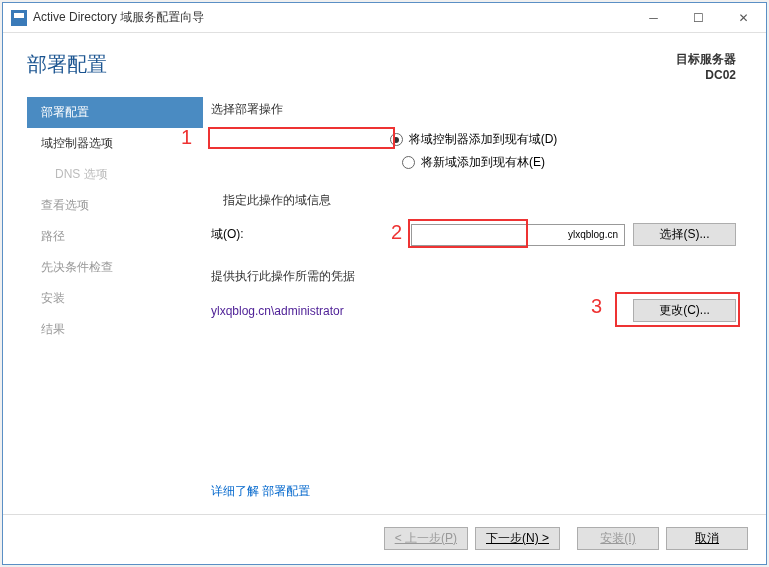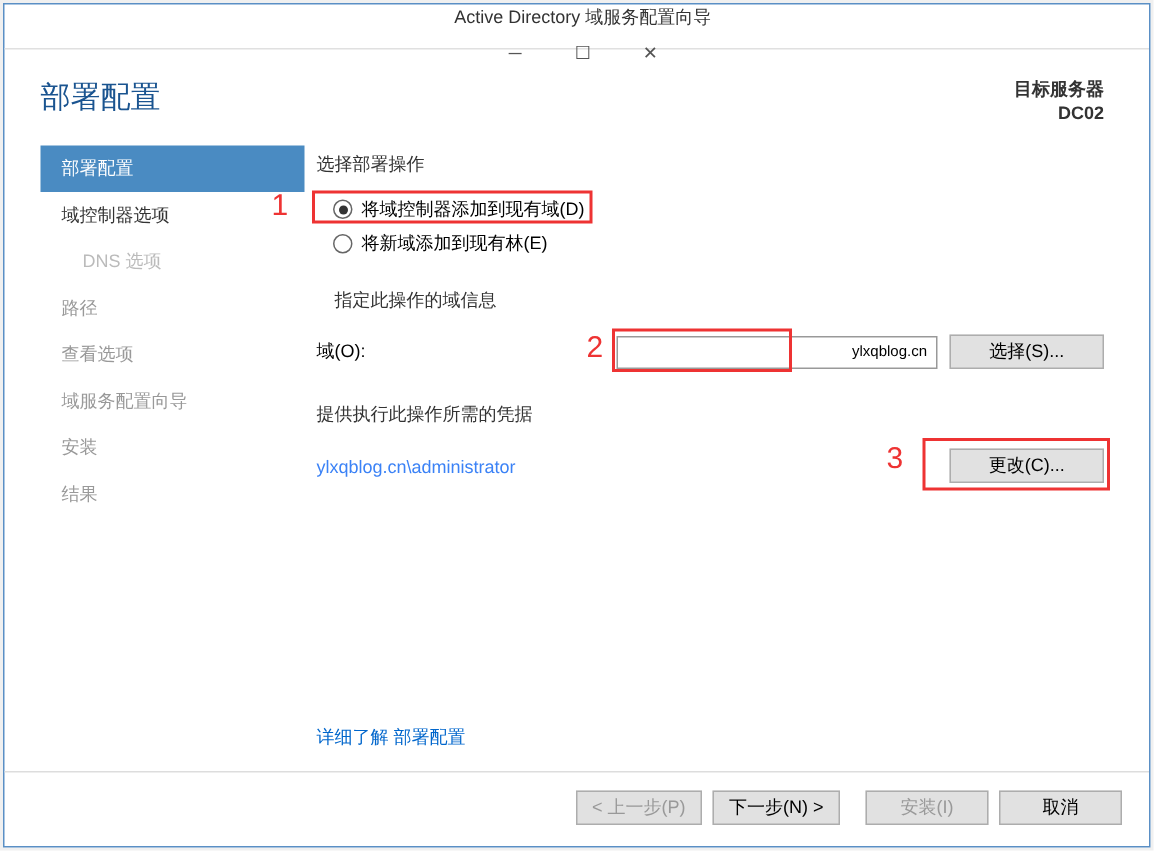--- a/index.html
+++ b/index.html
@@ -19,21 +19,20 @@
       margin: 2px;
       display: flex;
       flex-direction: column;
     }
     .titlebar {
       height: 30px;
       display: flex;
       align-items: center;
       padding-left: 8px;
       border-bottom: 1px solid #e0e0e0;
-      flex-direction: column;
     }
     .titlebar-icon {
       width: 16px; height: 16px;
       background: #3a7ab8;
       margin-right: 6px;
       display: inline-block;
       position: relative;
     }
     .titlebar-icon::after {
       content: "";
@@ -91,20 +90,21 @@
       flex: 1;
       padding: 4px 30px 0 8px;
       position: relative;
     }
     .section-label { color: #333; margin-bottom: 10px; }
     .radio-group { margin-bottom: 18px; position: relative; }
     .radio-row {
       display: flex;
       align-items: center;
       padding: 3px 11px;
+      justify-content: center;
     }
     .radio-circle {
       width: 13px; height: 13px;
       border: 1px solid #666;
       border-radius: 50%;
       margin-right: 6px;
       display: flex;
       align-items: center;
       justify-content: center;
     }
@@ -147,30 +147,30 @@
       min-width: 103px;
       height: 23px;
       border: 1px solid #adadad;
       background: #e1e1e1;
       font-size: 12px;
       font-family: inherit;
       cursor: pointer;
       padding: 0 10px;
     }
     .btn.disabled { color: #999; }
-    .credentials-text { color: #3b82f6; }
+    .credentials-text { color: #4c1d95; }
     .link { color: #0066cc; text-decoration: none; }
     .footer {
       padding: 12px 18px 14px;
       border-top: 1px solid #ddd;
       display: flex;
       justify-content: flex-end;
       gap: 7px;
     }
-    .footer .btn { min-width: 82px; }
+    .footer .btn { min-width: 82px; text-decoration: underline; }
   </style>
 </head>
 <body>
 
 <div class="window">
   <div class="titlebar">
     <span class="titlebar-icon"></span>
     <span class="titlebar-text">Active Directory 域服务配置向导</span>
     <div class="win-controls">
       <div class="win-btn">─</div>
@@ -186,23 +186,23 @@
         <div class="label">目标服务器</div>
         <div class="name">DC02</div>
       </div>
     </div>
 
     <div class="main-row">
       <div class="sidebar">
         <div class="sidebar-item active">部署配置</div>
         <div class="sidebar-item enabled">域控制器选项</div>
         <div class="sidebar-item indent">DNS 选项</div>
+        <div class="sidebar-item">查看选项</div>
         <div class="sidebar-item">路径</div>
-        <div class="sidebar-item">查看选项</div>
-        <div class="sidebar-item">域服务配置向导</div>
+        <div class="sidebar-item">先决条件检查</div>
         <div class="sidebar-item">安装</div>
         <div class="sidebar-item">结果</div>
       </div>
 
       <div class="content-panel">
         <div class="section-label">选择部署操作</div>
 
         <div class="radio-group">
           <div class="highlight-box" style="top:-1px; left:-3px; width:187px; height:22px;"></div>
           <span class="annotation" style="top:-2px; left:-30px;">1</span>

